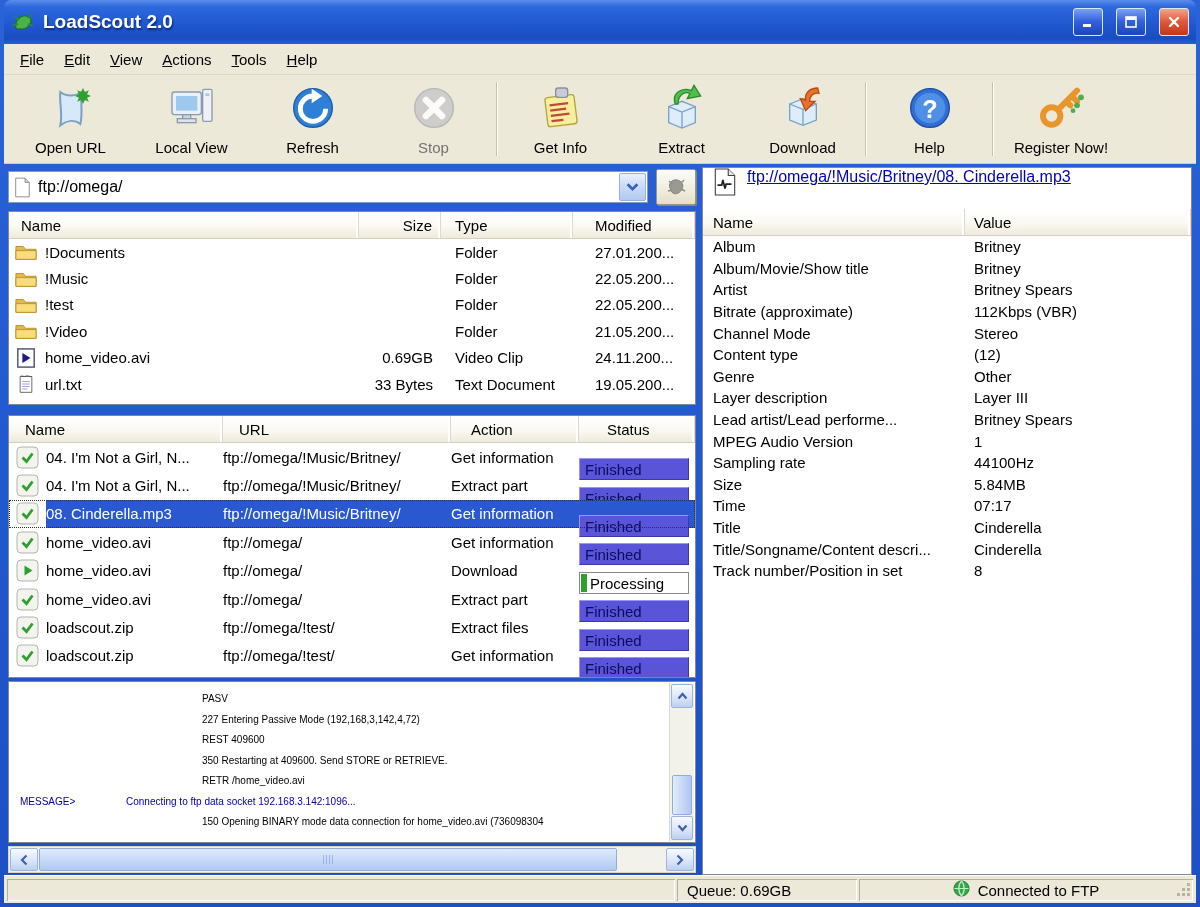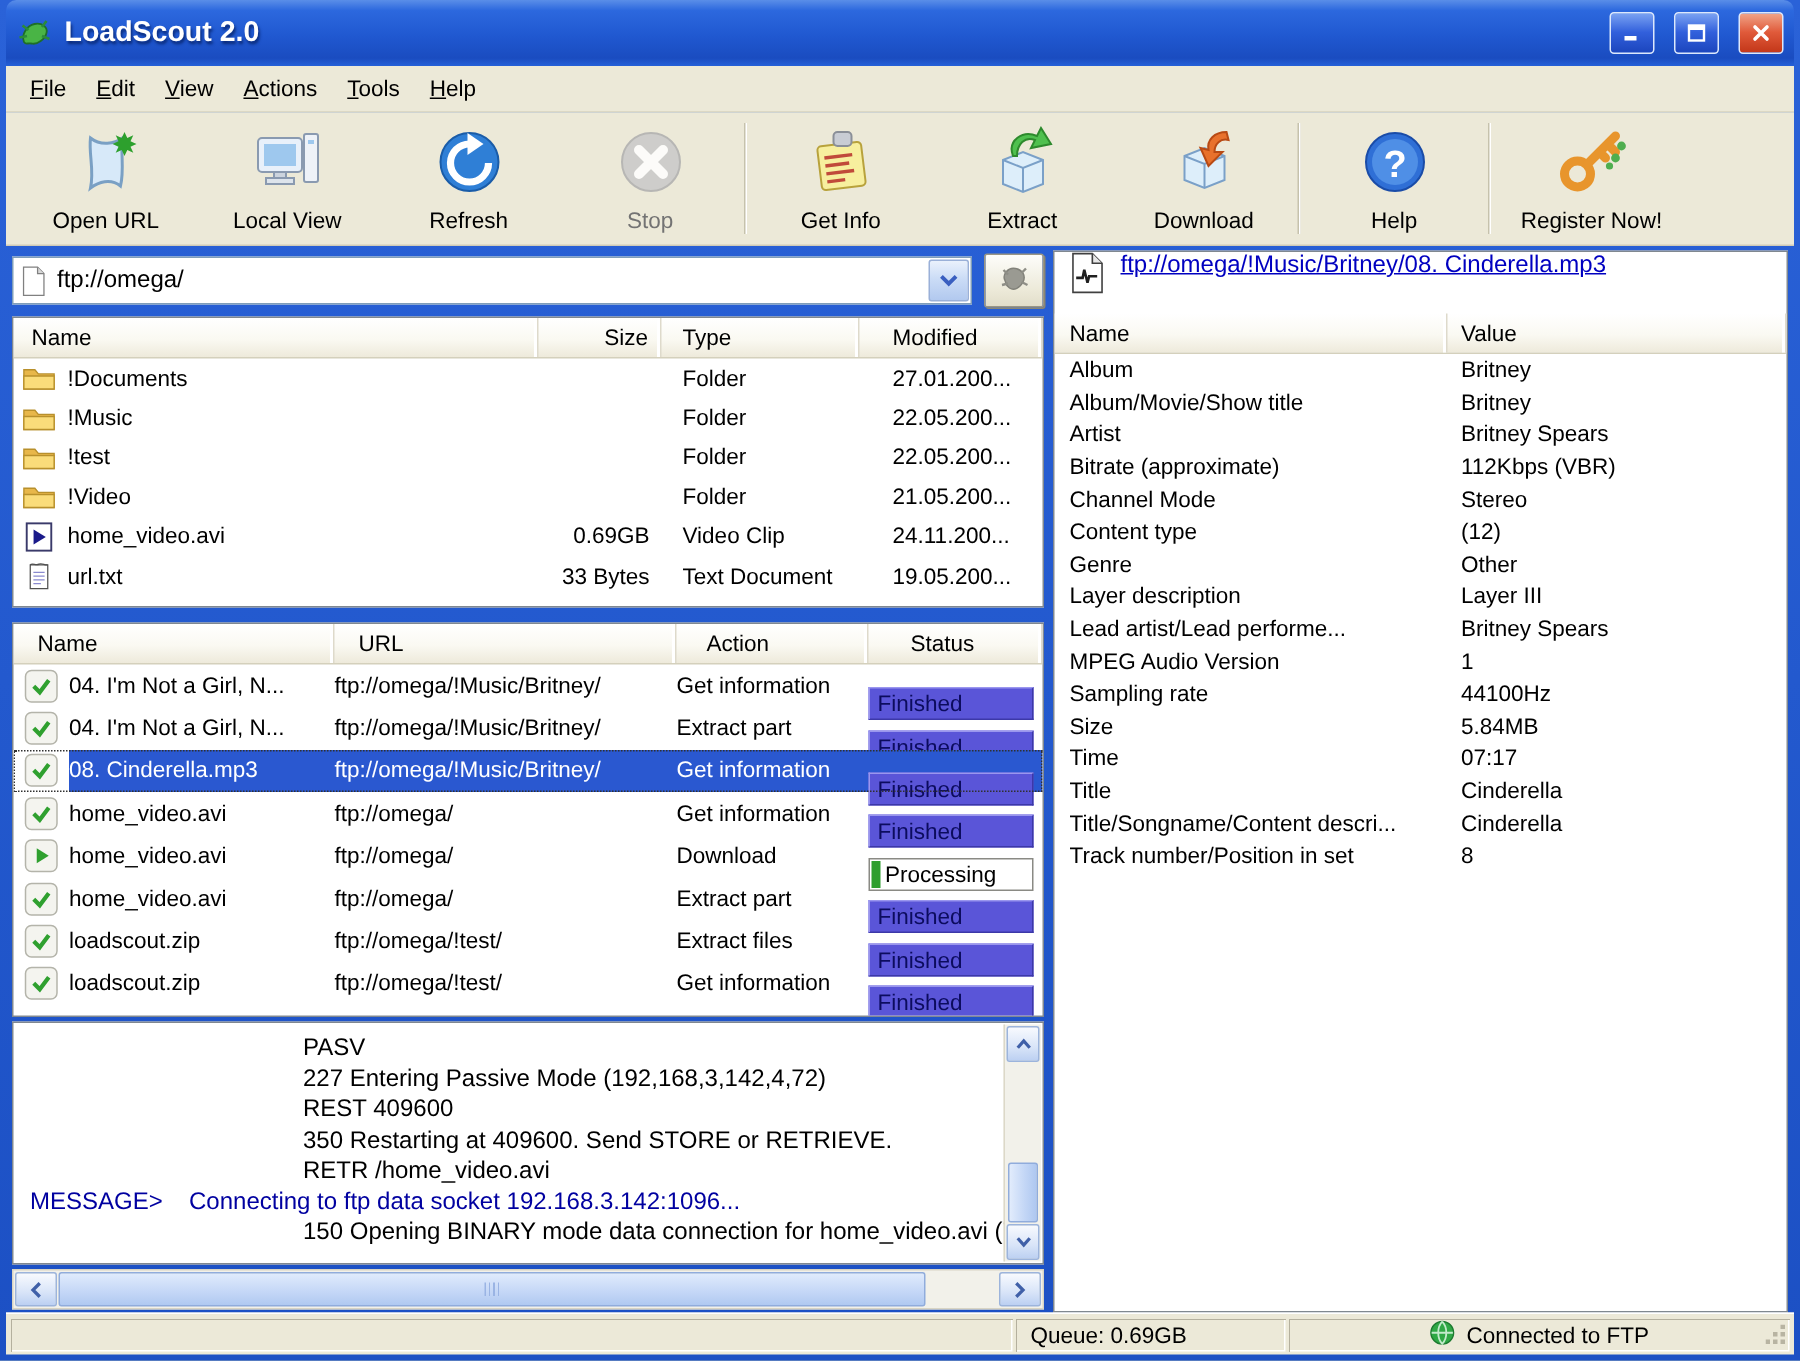--- a/index.html
+++ b/index.html
@@ -95,21 +95,21 @@
   .qrow.selected .qname,.qrow.selected .qurl,.qrow.selected .qaction{color:#fff;}
   .badge{display:block;height:22px;line-height:21px;font-size:15px;box-sizing:border-box;margin-top:24px;}
   .badge.finished{background:#5a55d8;color:#0c0c5e;padding-left:5px;
                   border:1px solid;border-color:#9a96ee #3c38a8 #3c38a8 #9a96ee;}
   .badge.processing{background:#fff;color:#000;border:1px solid #8a8a84;position:relative;padding-left:10px;}
   .badge.processing::before{content:'';position:absolute;left:1px;top:1px;bottom:1px;width:6px;background:#2e9e2e;}
 
   
   .log-panel{flex:1;margin-top:3px;position:relative;min-height:0;}
   .log-content{position:absolute;inset:1px 25px 1px 1px;overflow:hidden;padding-top:6px;}
-  .log-line{padding-left:192px;white-space:nowrap;line-height:20.5px;font-size:16px;}
+  .log-line{padding-left:192px;white-space:nowrap;line-height:20.5px;font-size:10px;}
   .log-line.message{padding-left:10px;color:#0000a0;}
   .lprefix{display:inline-block;width:106px;}
   .vscroll{position:absolute;top:1px;right:1px;bottom:1px;width:24px;background:#f2f1ea;
            border-left:1px solid #dcd8c8;display:flex;flex-direction:column;justify-content:space-between;}
   .sbtn{height:22px;margin:1px;background:linear-gradient(180deg,#f8fafe,#d8e4f8 60%,#bcd0f2);
         border:1px solid #9cb4dc;border-radius:2px;display:flex;align-items:center;justify-content:center;flex:none;}
   .sbtn svg{width:11px;height:8px;}
   .vthumb{position:absolute;left:2px;right:2px;bottom:26px;height:38px;
           background:linear-gradient(90deg,#e2ecfc,#c4d7f6 55%,#aec7f0);
           border:1px solid #90acdc;border-radius:2px;}

